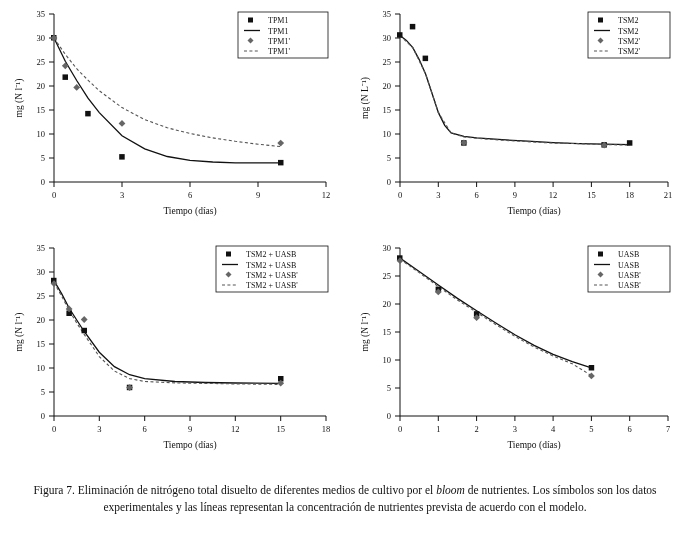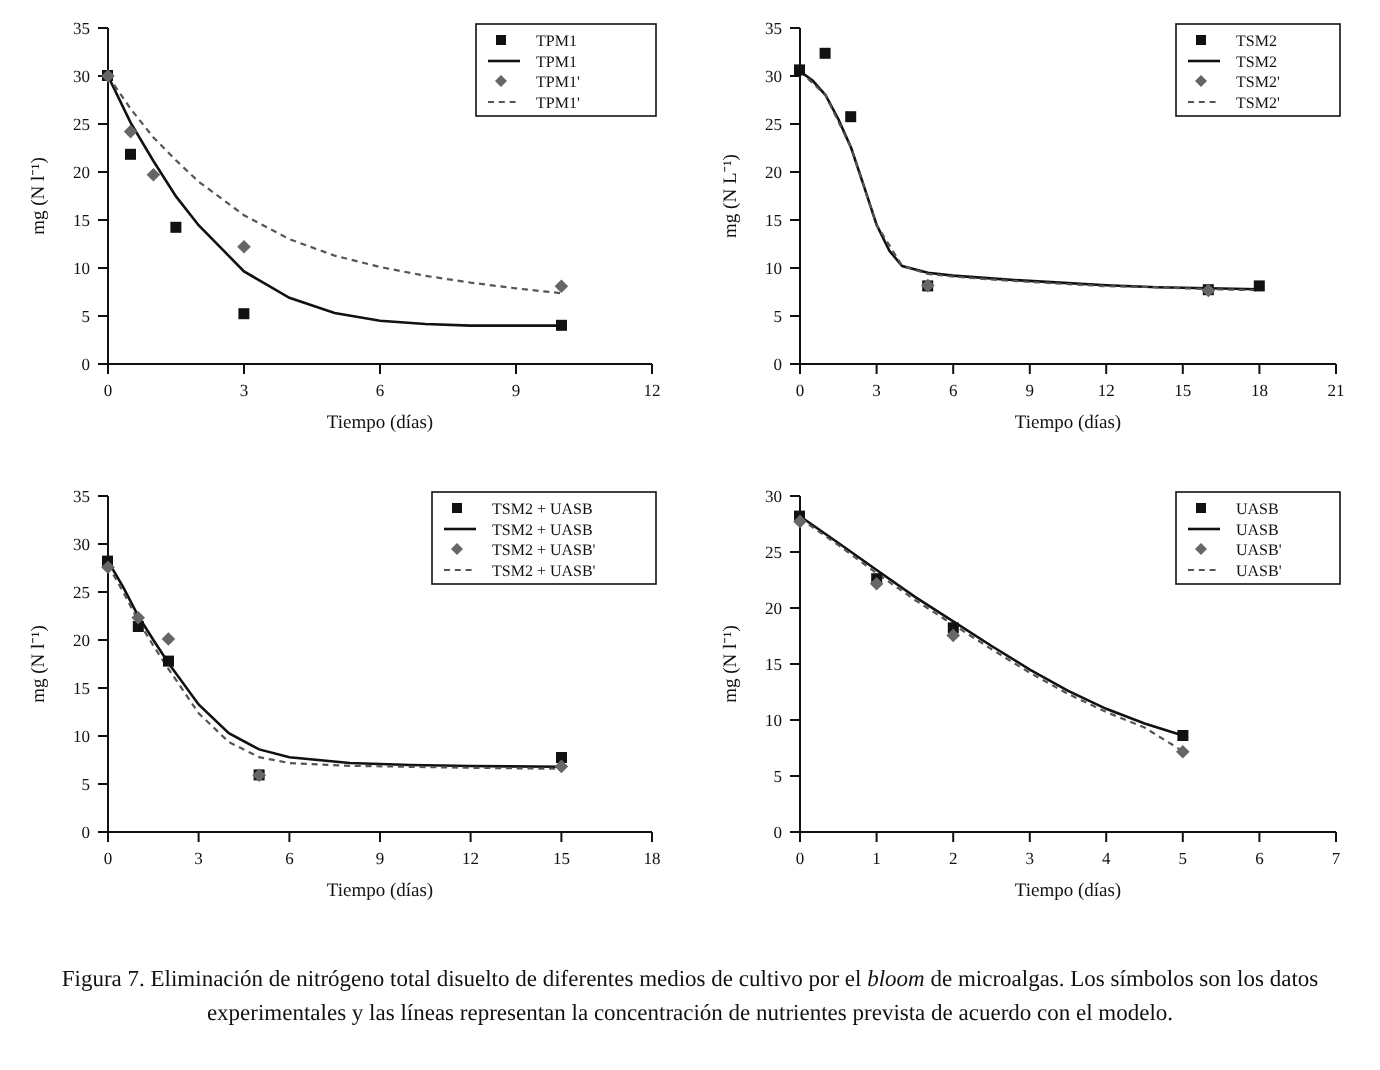--- a/index.html
+++ b/index.html
@@ -341,17 +341,17 @@
           <text class="leg-lbl" x="266" y="39.5">UASB'</text>
           <line class="curve-dash" x1="242" y1="47" x2="258" y2="47"></line>
           <text class="leg-lbl" x="266" y="50">UASB'</text>
         </g>
       </svg>
     </div>
 
   </div>
 
   <div class="caption">
-    <span>Figura 7. Eliminación de nitrógeno total disuelto de diferentes medios de cultivo por el </span><i>bloom</i><span> de microalgas. Los símbolos son</span>
+    <span>Figura 7. Eliminación de nitrógeno total disuelto de diferentes medios de cultivo por el </span><i>bloom</i><span> de nutrientes. Los símbolos son</span>
     <span>los datos experimentales y las líneas representan la concentración de nutrientes prevista de acuerdo con el modelo.</span>
   </div>
 
 </div>
 
 </body></html>

